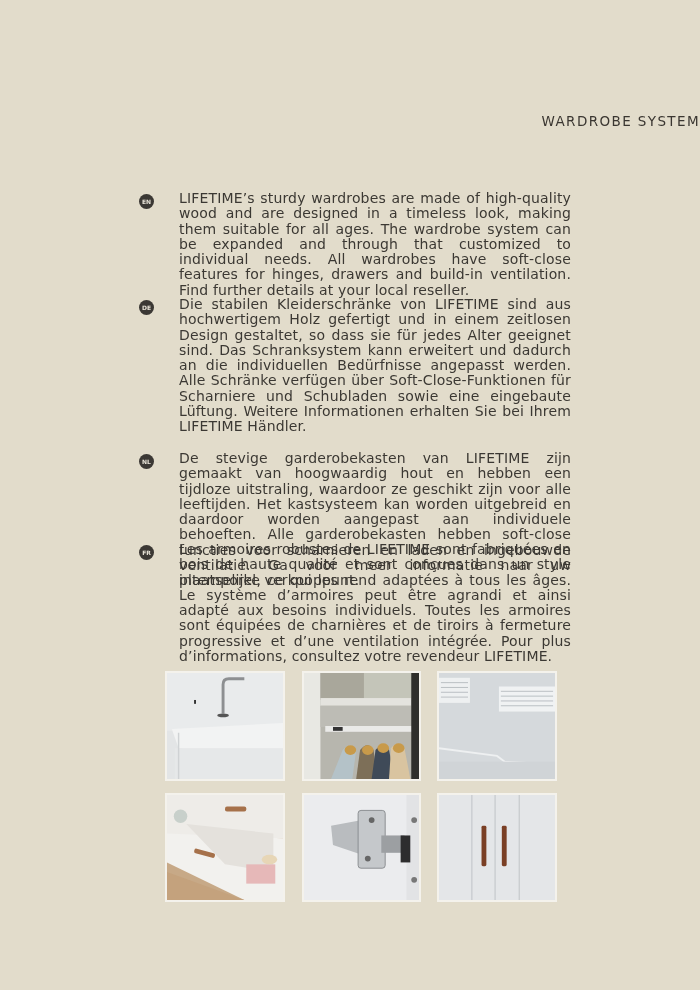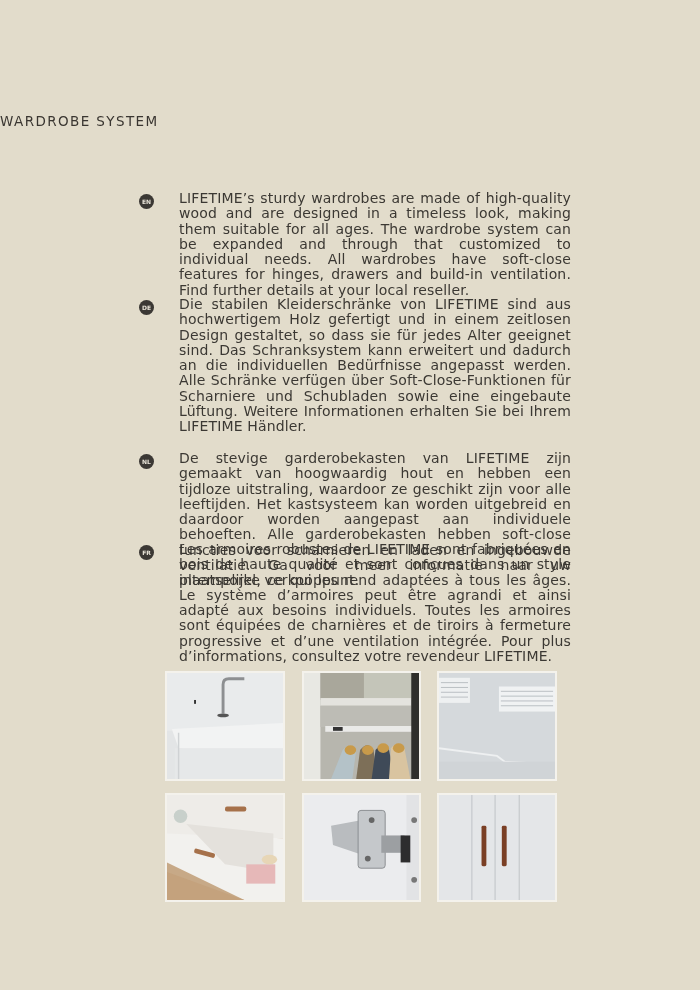--- a/index.html
+++ b/index.html
@@ -2,21 +2,21 @@
 <html><head>
 <meta charset="utf-8">
 <style>
   html, body { margin:0; padding:0; }
   body {
     width:700px; height:990px; background:#e2dccb;
     font-family:"DejaVu Sans","Liberation Sans",sans-serif;
     color:#3b3833; position:relative; overflow:hidden;
   }
   .title {
-    position:absolute; top:113px; left:0; width:700px; text-align:left;
+    position:absolute; top:113px; left:0; width:700px; text-align:right;
     font-size:13.5px; letter-spacing:1.4px; color:#3a3631; font-weight:normal;
   }
   .section { position:absolute; left:139px; width:418px; }
   .badge {
     position:absolute; left:0; top:3px; width:15px; height:15px; border-radius:50%;
     background:#3b3834; color:#e9e4d8; font-size:6px; font-weight:bold;
     text-align:center; line-height:15px; letter-spacing:0;
   }
   .para {
     position:absolute; left:40px; width:392px; margin:0;

